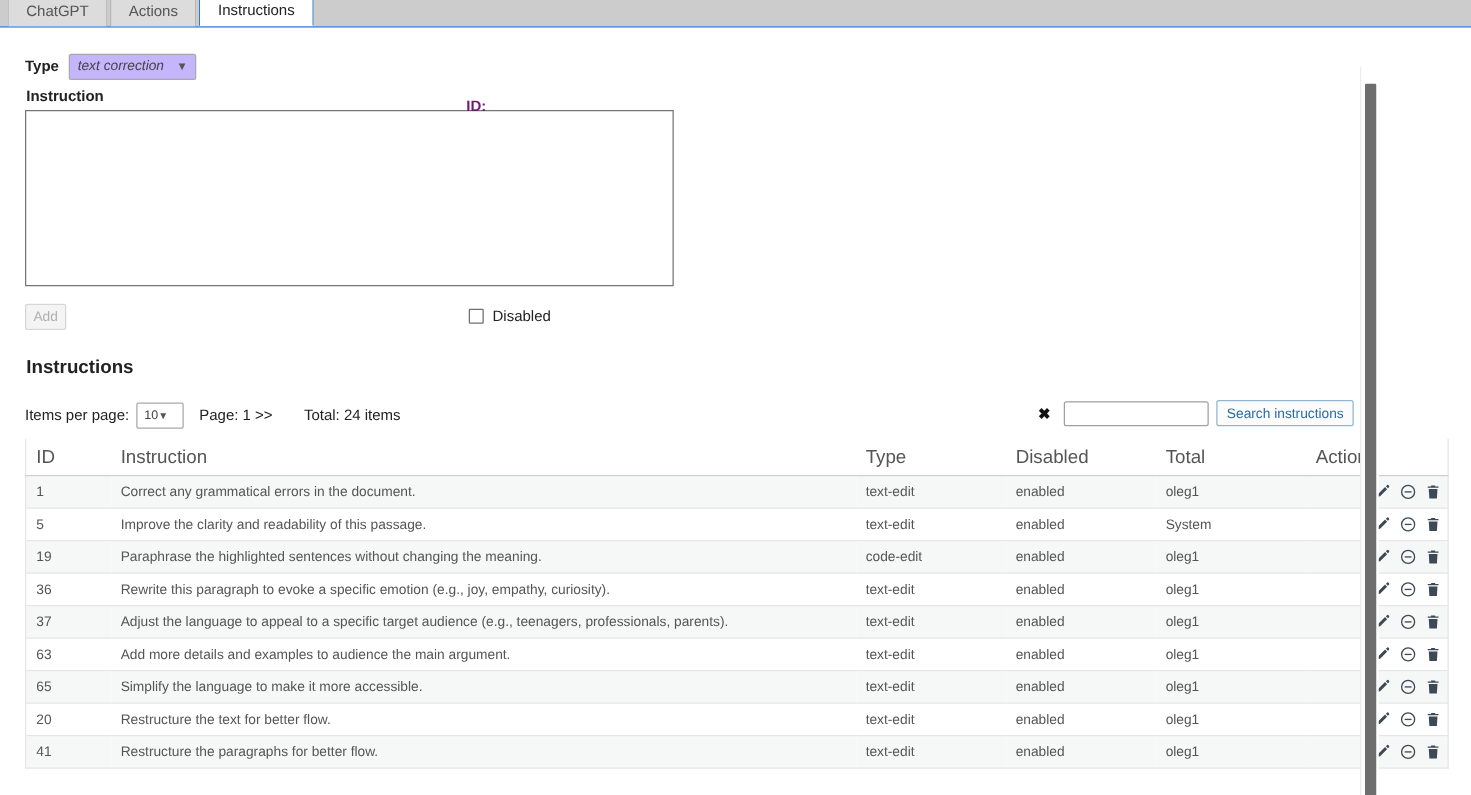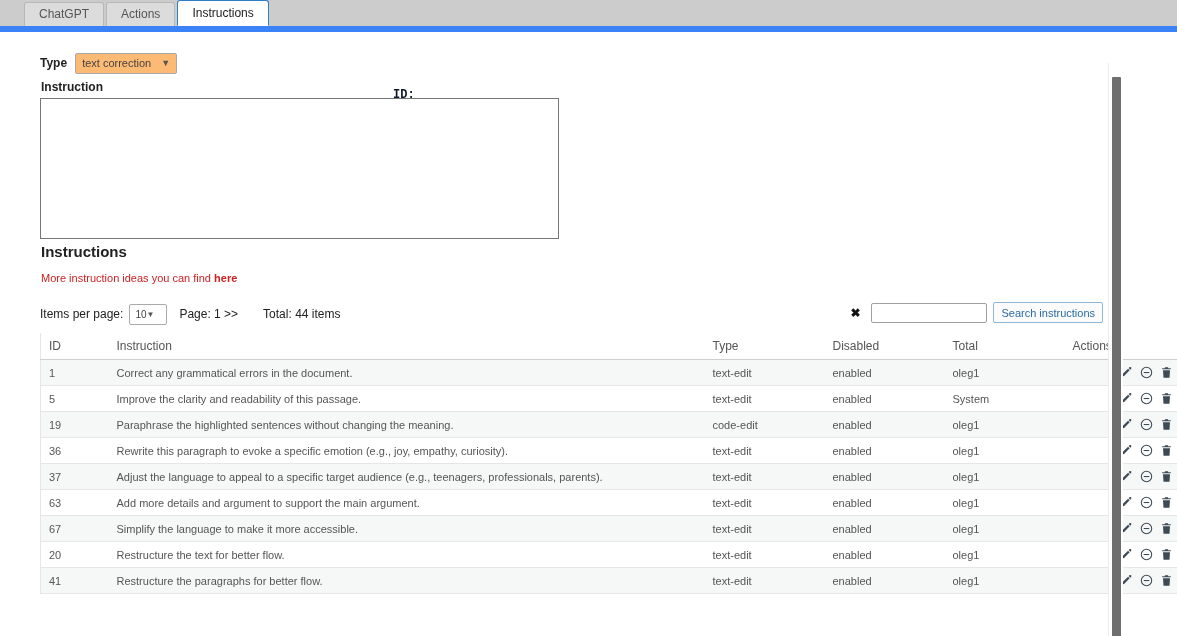--- a/index.html
+++ b/index.html
@@ -9,24 +9,24 @@
     overflow: hidden;
     background: #ffffff;
     font-family: "Liberation Sans", sans-serif;
     font-size: 12px;
     color: #333;
   }
 
   
   .tabbar {
     position: relative;
-    height: 32px;
+    height: 22px;
     background: #cccccc;
-    border-bottom: 6px solid #3b82f6;
-    padding-left: 24px;
+    border-bottom: 1px solid #3b82f6;
+    padding-left: 6px;
     display: flex;
     align-items: flex-end;
   }
   .tab {
     height: 24px;
     line-height: 22px;
     padding: 0 14px;
     margin-right: 2px;
     font-size: 12px;
     color: #555;
@@ -47,59 +47,58 @@
     position: relative;
     z-index: 2;
   }
 
   
   .page {
     position: relative;
     padding: 0 20px;
     width: 1103px;
     height: 605px;
-    margin-left: 20px;
   }
 
   
   .type-row {
     display: flex;
     align-items: center;
     padding-top: 22px;
     height: 40px;
   }
   .lbl-bold { font-weight: bold; font-size: 12px; color: #222; }
   .select-box {
     margin-left: 8px;
     height: 21px;
     min-width: 84px;
     border: 1px solid #a9a9a9;
-    background: #fdba74;
+    background: #c4b5fd;
     border-radius: 2px;
     display: inline-flex;
     align-items: center;
     padding: 0 6px;
     font-size: 11px;
     color: #444;
     cursor: pointer;
+    font-style: italic;
   }
   .select-box .caret {
     margin-left: 10px;
     font-size: 9px;
     color: #555;
     line-height: 1;
   }
   .id-label {
     position: absolute;
     left: 373px;
     top: 56px;
     font-weight: bold;
     font-size: 12px;
-    color: #0f172a;
-    font-family: Liberation Mono, monospace;
+    color: #701a75;
   }
 
   
   .field-label {
     font-weight: bold;
     font-size: 12px;
     color: #222;
     margin: 8px 0 4px 1px;
   }
   .textarea {
@@ -238,21 +237,21 @@
     width: 1138px;
     border-collapse: collapse;
     margin-top: 7px;
     table-layout: fixed;
     font-size: 11px;
   }
   table.grid th {
     text-align: left;
     font-weight: normal;
     color: #555;
-    font-size: 12px;
+    font-size: 15px;
     padding: 6px 0 6px 8px;
     border-bottom: 1px solid #cfcfcf;
     background: #fff;
   }
   table.grid td {
     color: #555;
     font-size: 11px;
     padding: 6px 0 6px 8px;
     border-bottom: 1px solid #e6e6e6;
     height: 24px;
@@ -324,32 +323,38 @@
     <span class="select-box">
       <span>text correction</span>
       <span class="caret">▼</span>
     </span>
   </div>
   <div class="id-label">ID:</div>
 
   <div class="field-label">Instruction</div>
   <textarea class="textarea" placeholder="" style=""></textarea>
 
+  <div class="add-row">
+    <button class="btn-add">Add</button>
+    <div class="disabled-chk">
+      <span class="checkbox"></span>
+      <span>Disabled</span>
+    </div>
+  </div>
 
   <div class="section-title">Instructions</div>
-  <div class="hint"><span>More instruction ideas you can find </span><a>here</a></div>
 
   <div class="ctrl-row">
     <span>Items per page:</span>
     <span class="ipp-select">
       <span>10</span>
       <span class="caret">▼</span>
     </span>
     <span class="page-info nav">Page: 1 &gt;&gt;</span>
-    <span class="total-info">Total: 44 items</span>
+    <span class="total-info">Total: 24 items</span>
 
     <div class="search-group">
       <span class="clear-x">✖</span>
       <input class="search-input" type="text" placeholder="" style="">
       <button class="btn-search">Search instructions</button>
     </div>
   </div>
 
   <table class="grid">
     <thead>
@@ -493,47 +498,47 @@
               <span class="act-ico">
                 <svg width="13" height="13" viewBox="0 0 16 16">
                   <path d="M6 1.6h4v1.1h3.3v1.3H2.7V2.7H6V1.6zM3.7 5.2h8.6l-.6 9.2H4.3L3.7 5.2z" fill="#3d4a55"></path>
                 </svg>
               </span>
             </div>
           </td>
         </tr>
         <tr>
           <td class="col-id">63</td>
-          <td class="col-instr">Add more details and argument to support the main argument.</td>
-          <td class="col-type">text-edit</td>
-          <td class="col-disabled">enabled</td>
-          <td class="col-user">oleg1</td>
-          <td class="col-actions actions-cell">
-            <div class="act-wrap">
-              <span class="act-ico">
-                <svg width="13" height="13" viewBox="0 0 16 16">
-                  <path d="M11.6 1.6a1.4 1.4 0 0 1 2 2l-.9.9-2-2 .9-.9zM9.9 3.3l2 2L5 12.2l-2.6.6.6-2.6L9.9 3.3z" fill="#3d4a55"></path>
-                </svg>
-              </span>
-              <span class="act-ico">
-                <svg width="13" height="13" viewBox="0 0 16 16">
-                  <circle cx="8" cy="8" r="6.4" fill="none" stroke="#3d4a55" stroke-width="1.3"></circle>
-                  <rect x="4.6" y="7.4" width="6.8" height="1.3" fill="#3d4a55"></rect>
-                </svg>
-              </span>
-              <span class="act-ico">
-                <svg width="13" height="13" viewBox="0 0 16 16">
-                  <path d="M6 1.6h4v1.1h3.3v1.3H2.7V2.7H6V1.6zM3.7 5.2h8.6l-.6 9.2H4.3L3.7 5.2z" fill="#3d4a55"></path>
-                </svg>
-              </span>
-            </div>
-          </td>
-        </tr>
-        <tr>
-          <td class="col-id">67</td>
+          <td class="col-instr">Add more details and examples to audience the main argument.</td>
+          <td class="col-type">text-edit</td>
+          <td class="col-disabled">enabled</td>
+          <td class="col-user">oleg1</td>
+          <td class="col-actions actions-cell">
+            <div class="act-wrap">
+              <span class="act-ico">
+                <svg width="13" height="13" viewBox="0 0 16 16">
+                  <path d="M11.6 1.6a1.4 1.4 0 0 1 2 2l-.9.9-2-2 .9-.9zM9.9 3.3l2 2L5 12.2l-2.6.6.6-2.6L9.9 3.3z" fill="#3d4a55"></path>
+                </svg>
+              </span>
+              <span class="act-ico">
+                <svg width="13" height="13" viewBox="0 0 16 16">
+                  <circle cx="8" cy="8" r="6.4" fill="none" stroke="#3d4a55" stroke-width="1.3"></circle>
+                  <rect x="4.6" y="7.4" width="6.8" height="1.3" fill="#3d4a55"></rect>
+                </svg>
+              </span>
+              <span class="act-ico">
+                <svg width="13" height="13" viewBox="0 0 16 16">
+                  <path d="M6 1.6h4v1.1h3.3v1.3H2.7V2.7H6V1.6zM3.7 5.2h8.6l-.6 9.2H4.3L3.7 5.2z" fill="#3d4a55"></path>
+                </svg>
+              </span>
+            </div>
+          </td>
+        </tr>
+        <tr>
+          <td class="col-id">65</td>
           <td class="col-instr">Simplify the language to make it more accessible.</td>
           <td class="col-type">text-edit</td>
           <td class="col-disabled">enabled</td>
           <td class="col-user">oleg1</td>
           <td class="col-actions actions-cell">
             <div class="act-wrap">
               <span class="act-ico">
                 <svg width="13" height="13" viewBox="0 0 16 16">
                   <path d="M11.6 1.6a1.4 1.4 0 0 1 2 2l-.9.9-2-2 .9-.9zM9.9 3.3l2 2L5 12.2l-2.6.6.6-2.6L9.9 3.3z" fill="#3d4a55"></path>
                 </svg>

